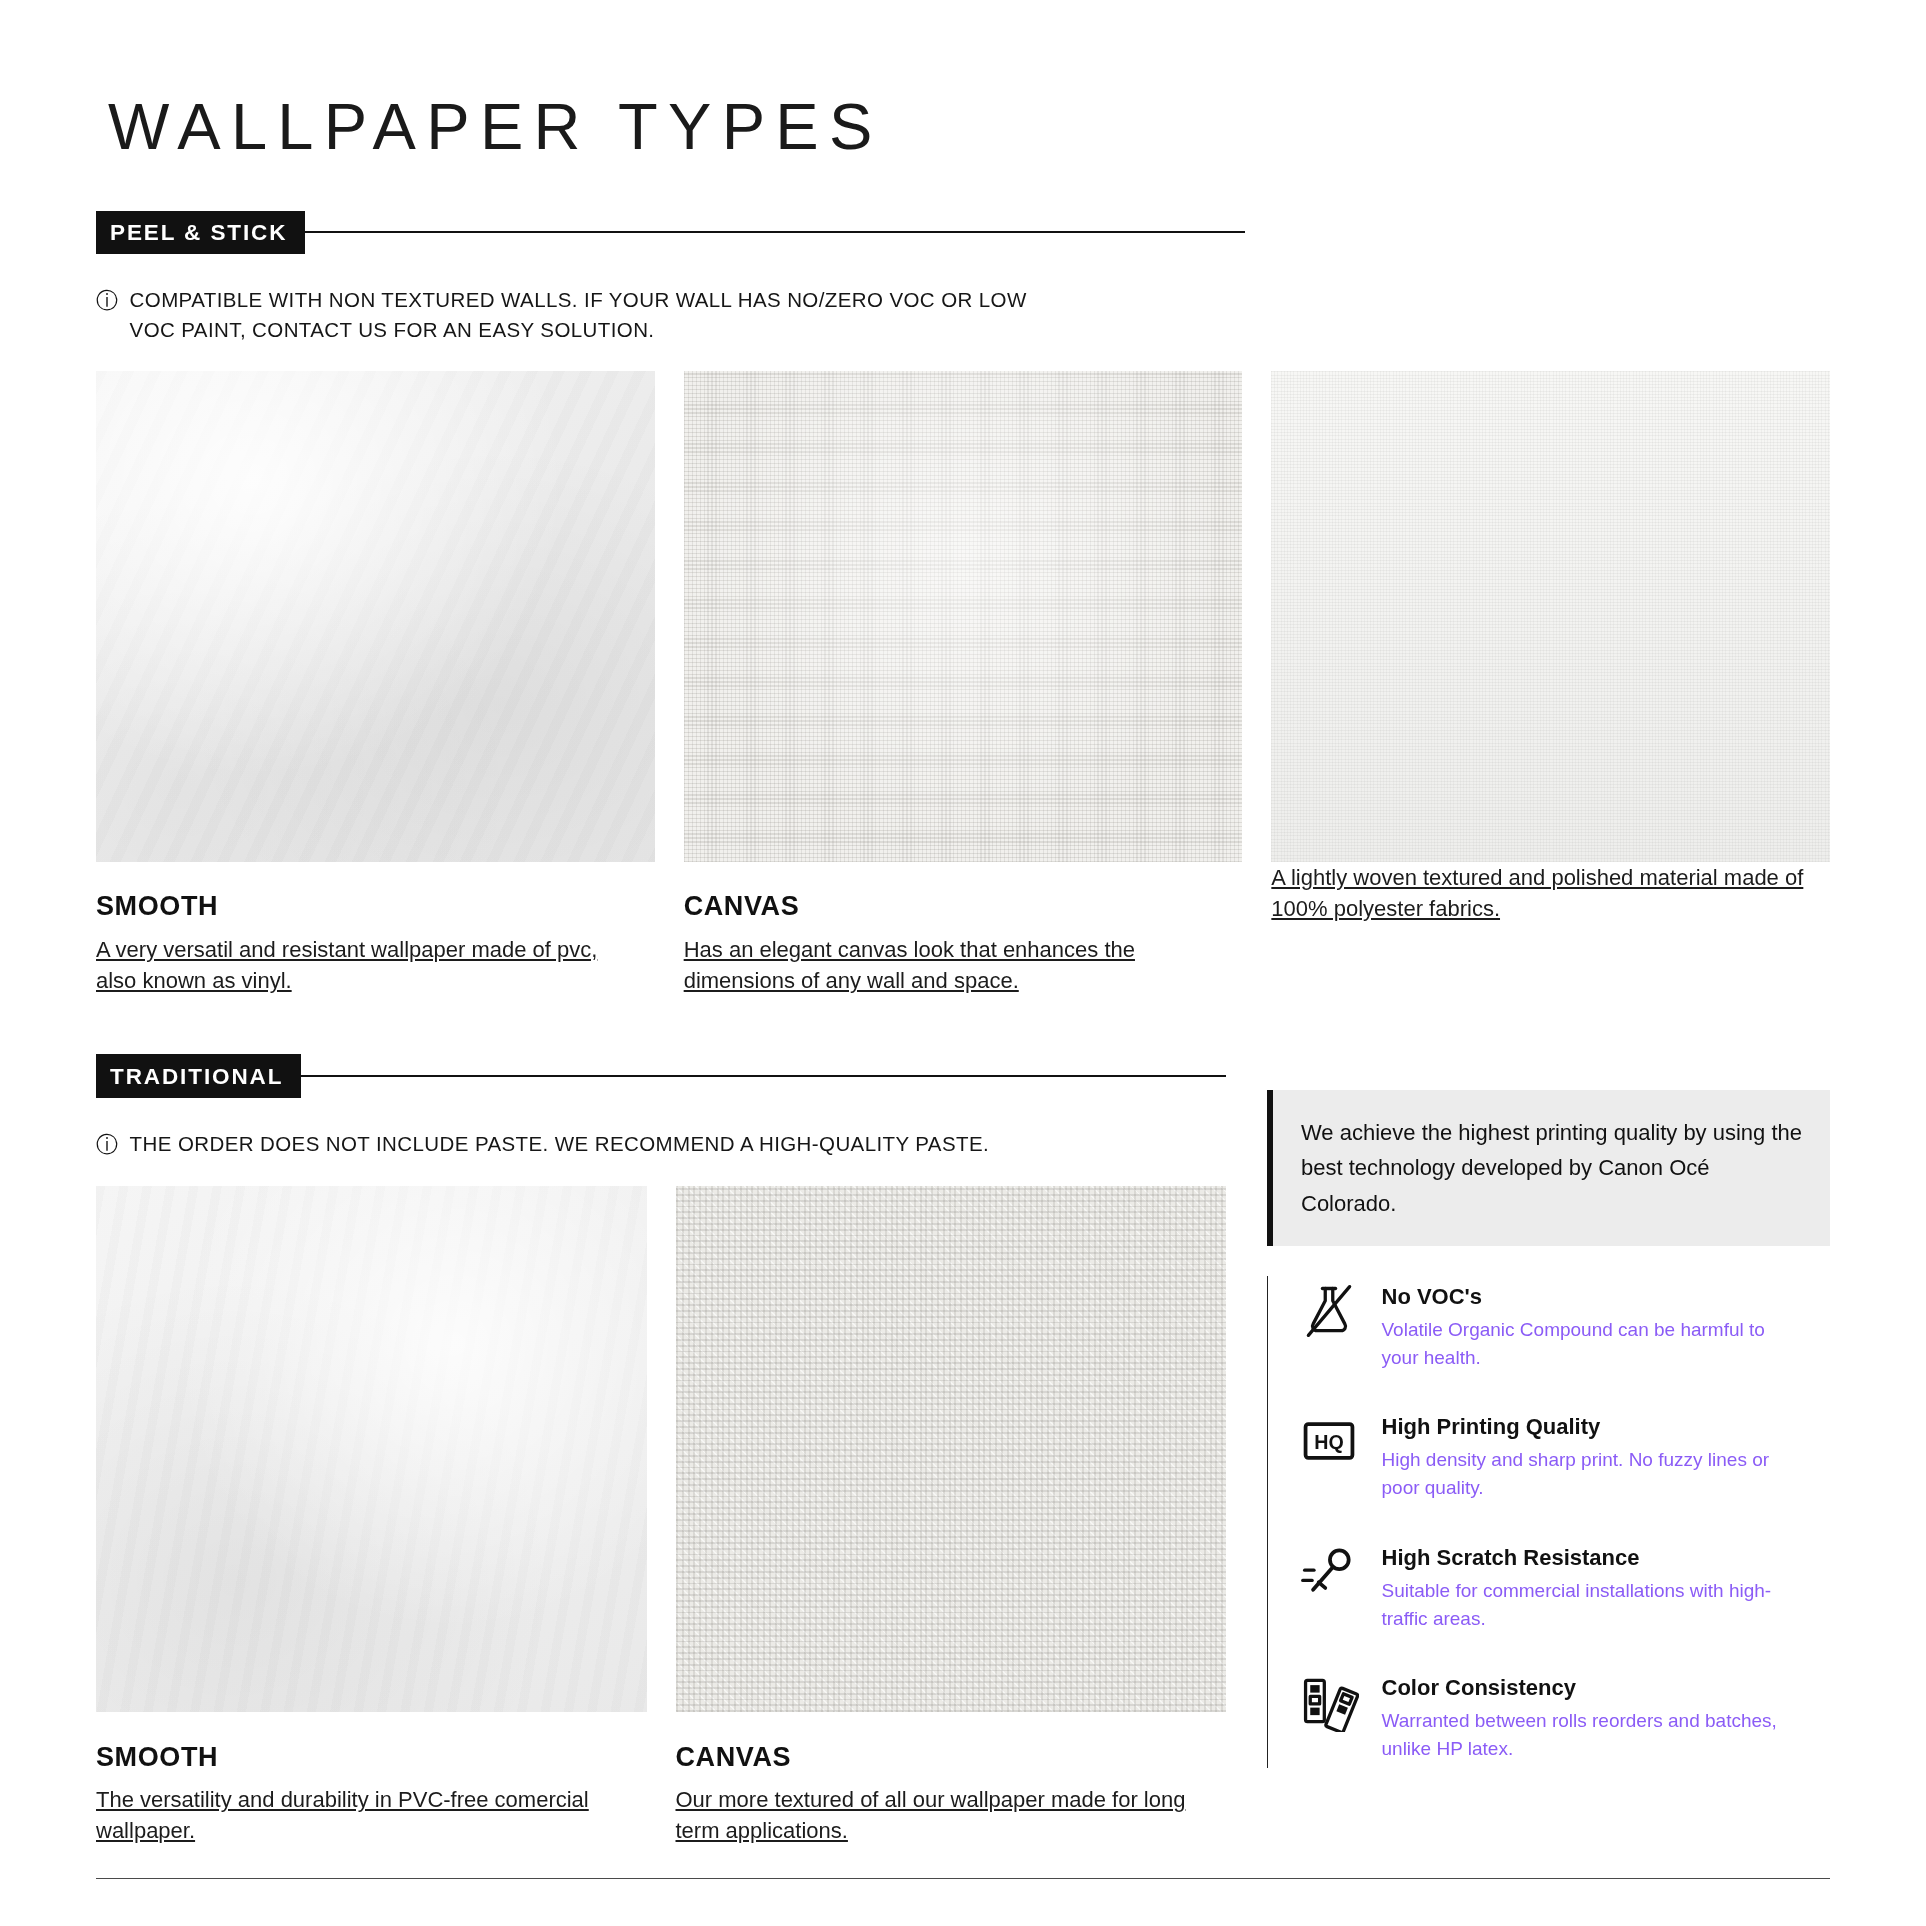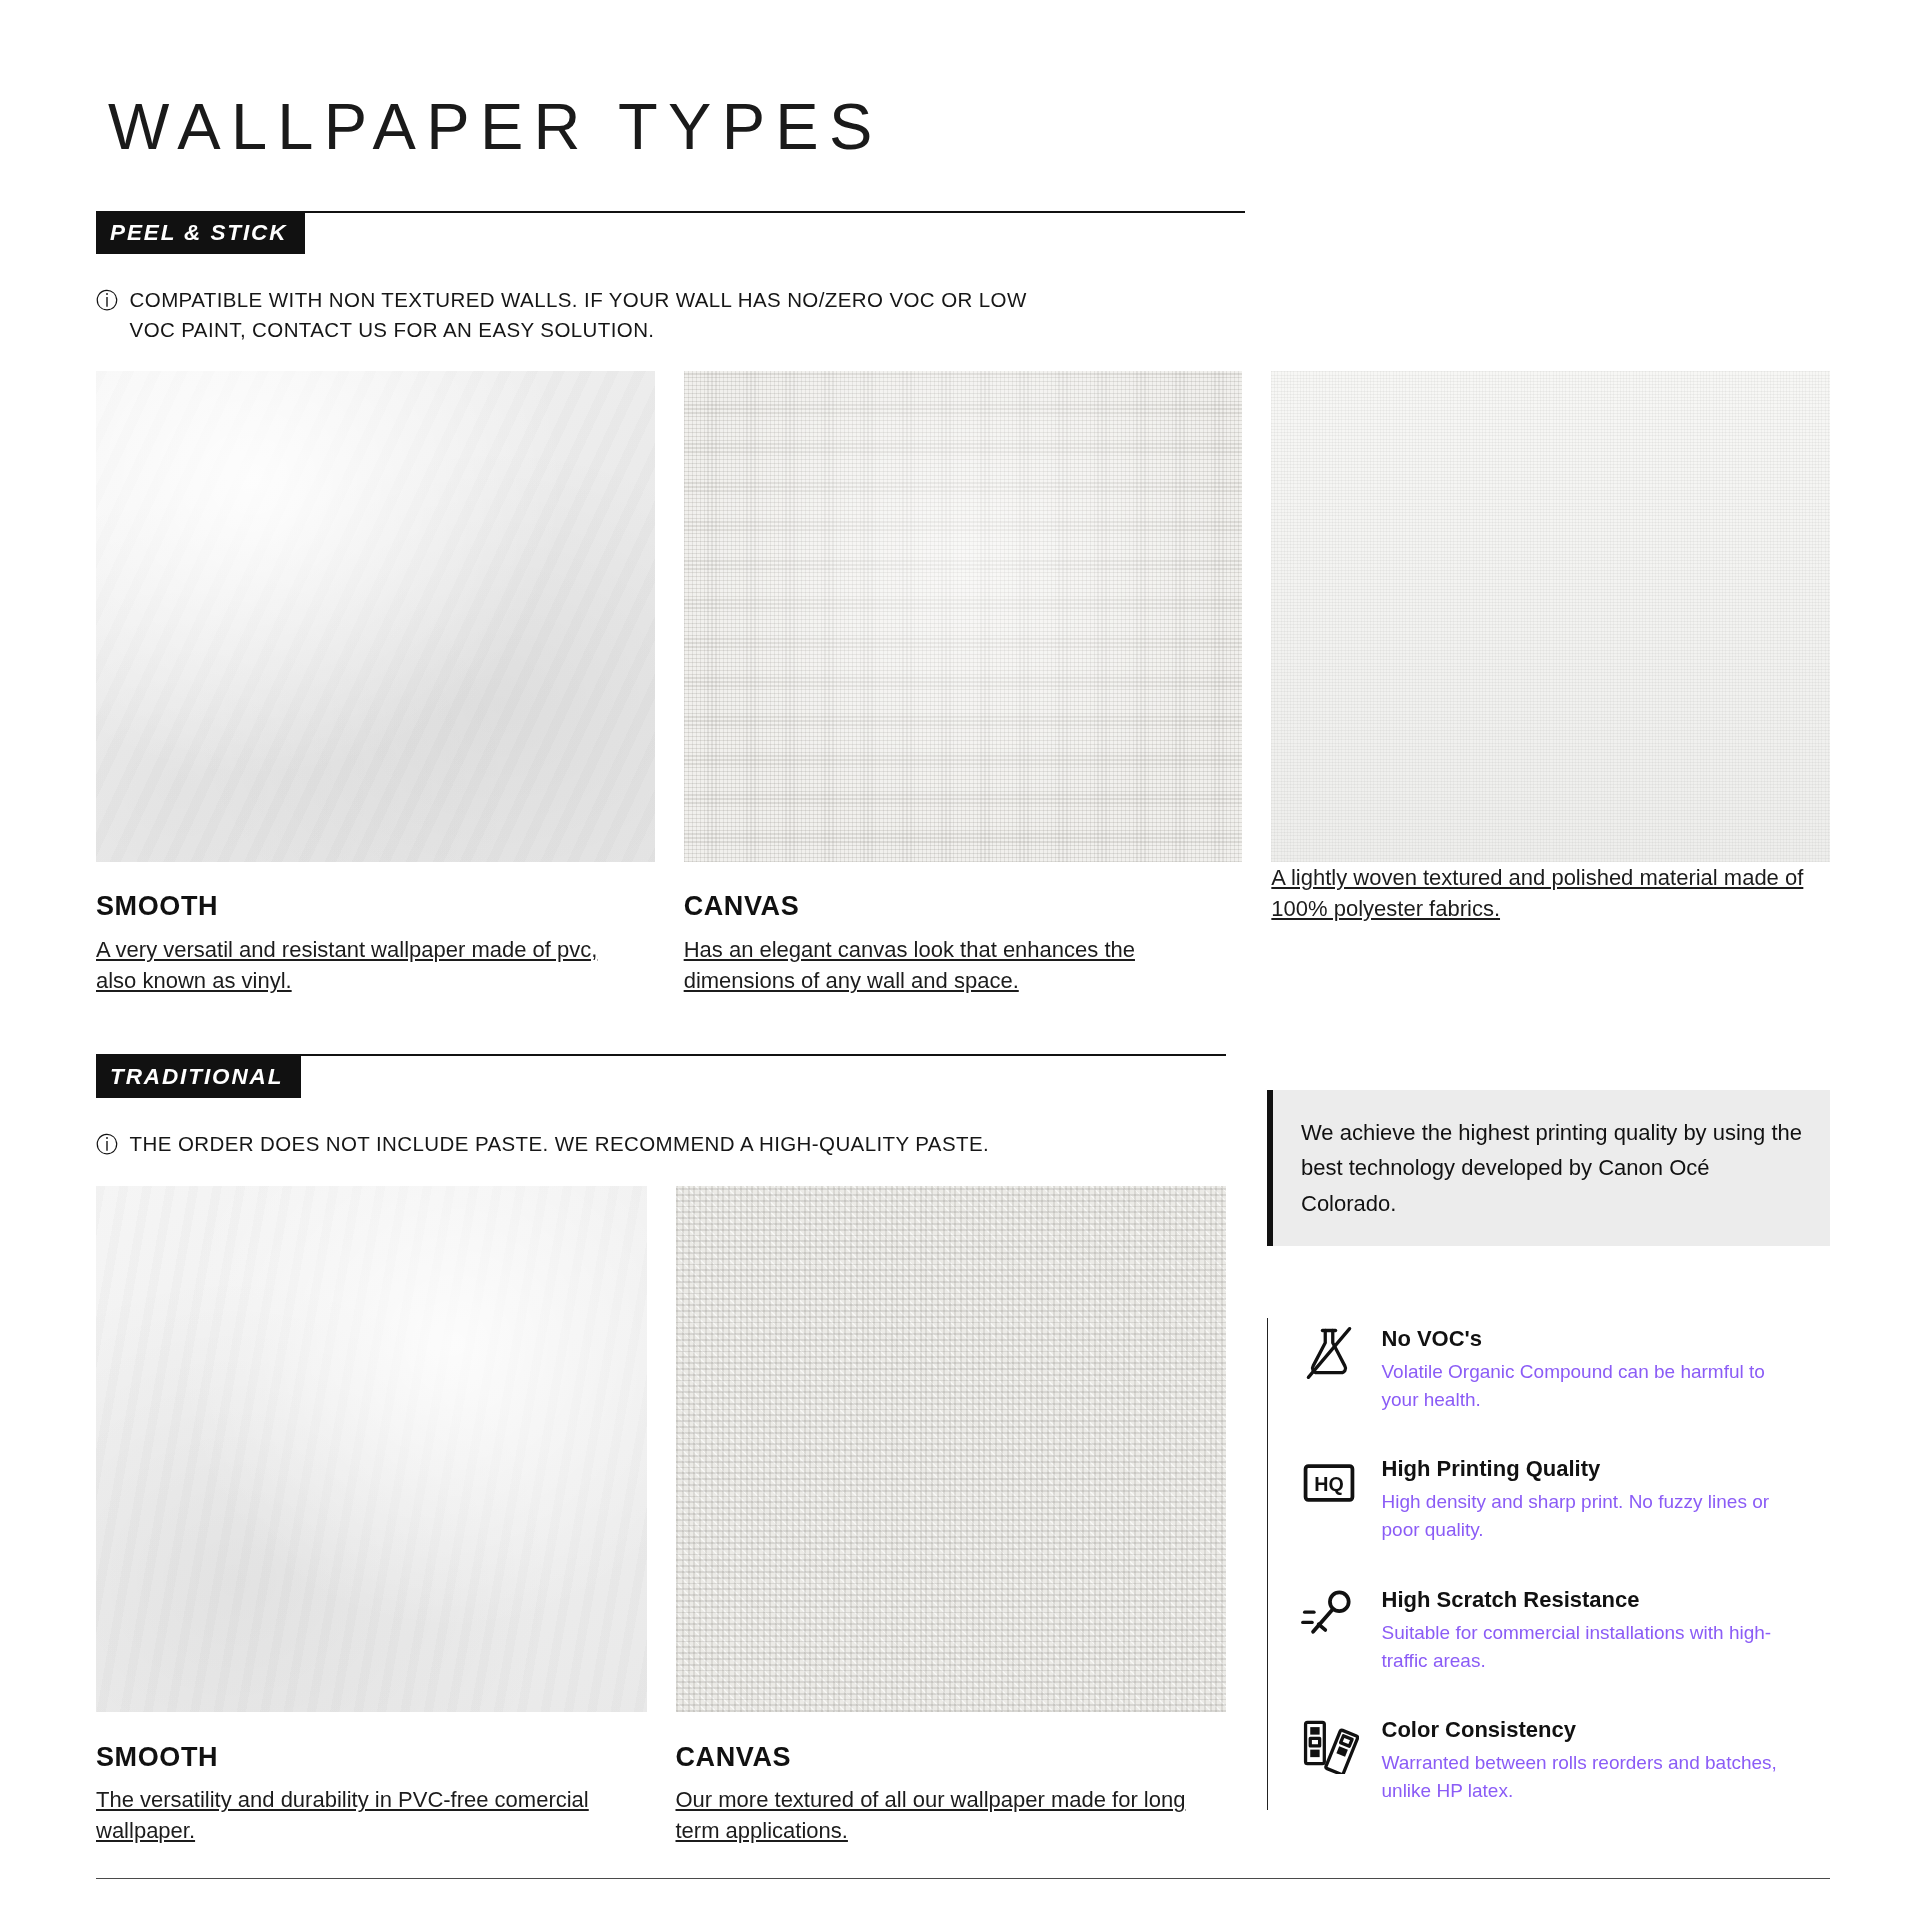--- a/index.html
+++ b/index.html
@@ -7,21 +7,21 @@
     width:1926px;height:1926px;box-sizing:border-box;
     background:#ffffff;color:#111;
     font-family:"Liberation Sans","DejaVu Sans",sans-serif;
     padding:77px 96px 0 96px;position:relative;overflow:hidden;
   }
   h1.title{
     text-align:left;font-size:65px;font-weight:400;letter-spacing:10.3px;
     margin:12px;color:#1a1a1a;line-height:1.18;
   }
   
-  .sec-head{display:flex;align-items:flex-start;width:1149px;margin-top:45px;font-style:italic;}
+  .sec-head{display:flex;align-items:center;width:1149px;margin-top:45px;}
   .sec-label{
     background:#111;color:#fff;font-size:22.5px;font-weight:700;letter-spacing:1.9px;
     padding:8.3px 18px 8.3px 14px;line-height:1.2;white-space:nowrap;
   }
   .sec-rule{flex:1;border-bottom:2.6px solid #111;height:0;}
   
   .note{display:flex;gap:11.6px;margin:31px 0 0 0;}
   .info-ic{font-size:22px;line-height:1.42;}
   .note-text{
     margin:0;font-size:20.5px;line-height:1.45;letter-spacing:0.4px;color:#161616;
@@ -74,21 +74,21 @@
   .bottom{display:flex;gap:41px;margin-top:58px;align-items:flex-start;}
   .left-col{width:1130px;flex:none;}
   .left-col .sec-head{margin-top:0;width:100%;}
   .aside{flex:1;min-width:0;padding-top:36px;}
   .quality-box{
     background:#ececec;border-left:6.4px solid #111;
     padding:24.4px 28px;box-sizing:border-box;
   }
   .quality-box p{margin:0;font-size:22px;line-height:1.62;color:#111;}
   .features{
-    margin-top:72px;border-left:1.9px solid #222;
+    margin-top:30px;border-left:1.9px solid #222;
     padding:5.1px 0 5.1px 29.5px;display:flex;flex-direction:column;gap:40px;justify-content:space-between;
   }
   .feat{display:flex;gap:22px;align-items:flex-start;}
   .feat-ic{flex:none;width:62px;display:flex;justify-content:center;}
   .feat-ic svg{width:60px;height:60px;display:block;}
   .feat-tx h4{margin:2.6px 0 6.4px 0;font-size:22px;font-weight:700;color:#111;}
   .feat-tx p{margin:0;font-size:19px;line-height:1.46;color:#8b5cf6;max-width:417px;}
   .footer-rule{margin-top:31px;border-top:1.9px solid #4a4a4a;width:1734px;}
 </style>
 </head>

